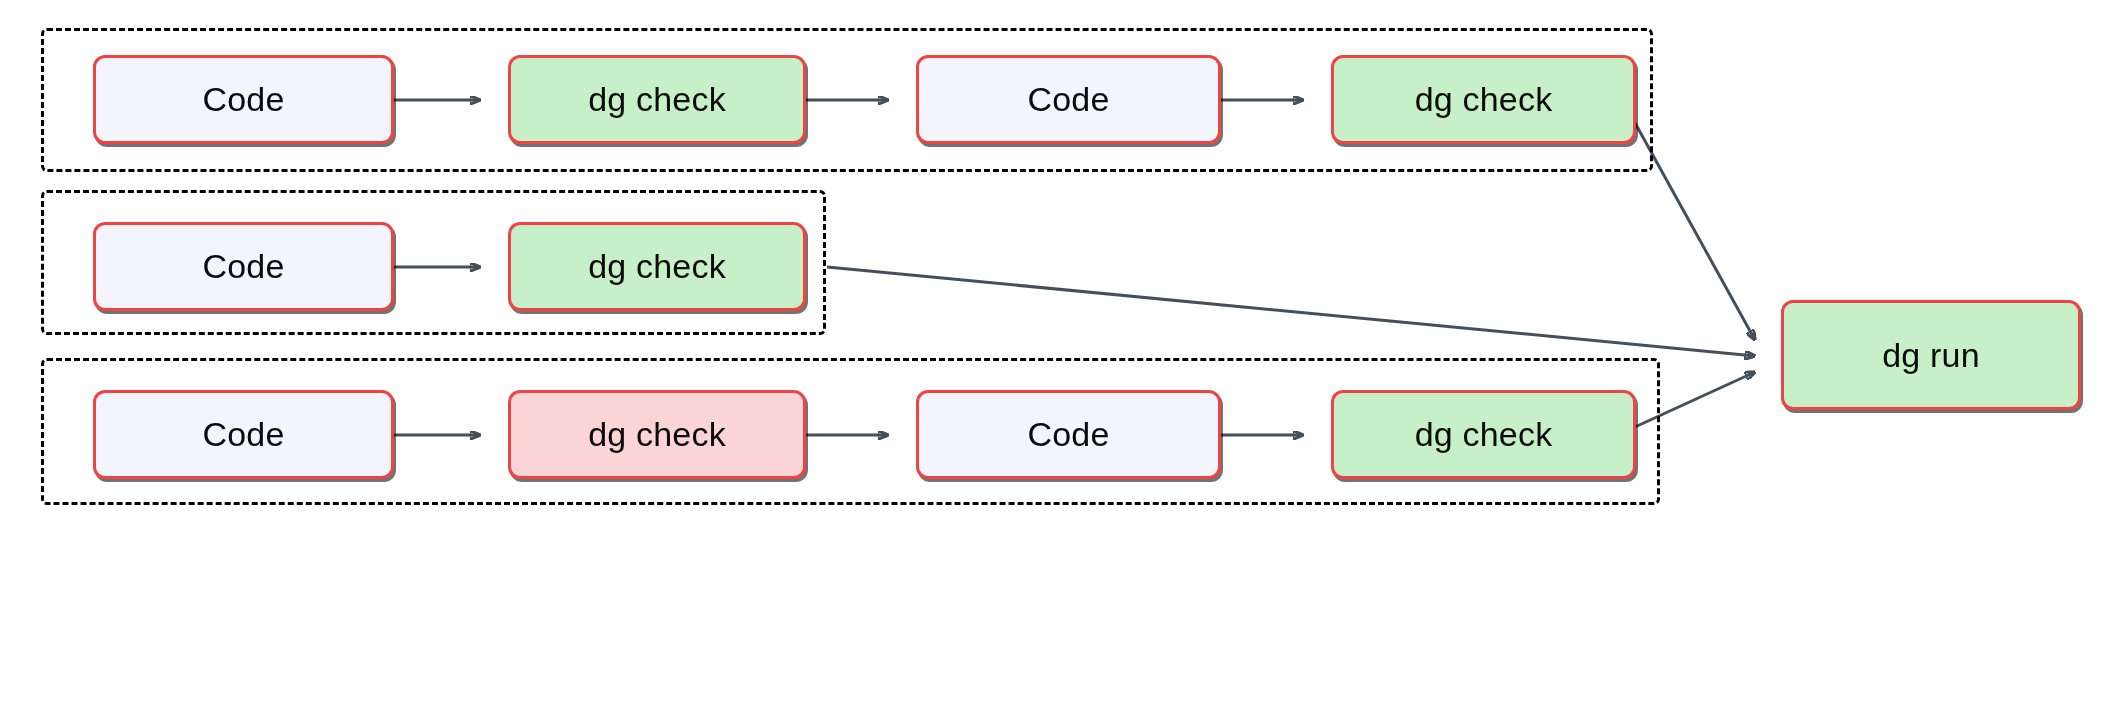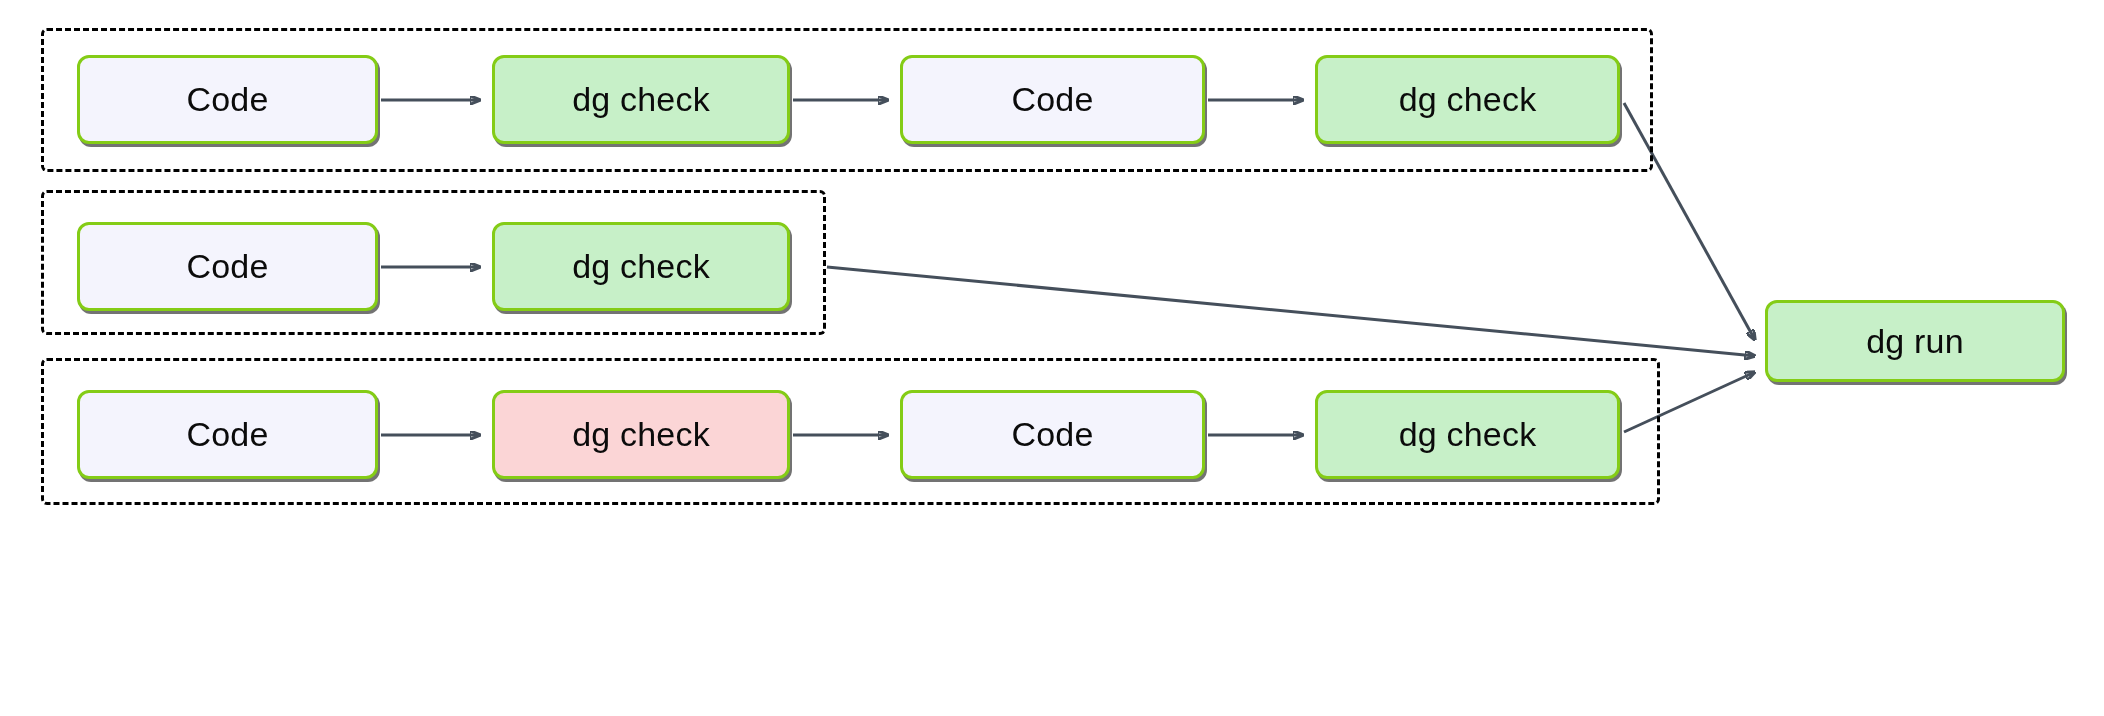--- a/index.html
+++ b/index.html
@@ -10,30 +10,31 @@
     position:absolute;
     border:3px dashed #000000;
     border-radius:6px;
     box-sizing:border-box;
     background:transparent;
   }
 
   .node{
     position:absolute;
     box-sizing:border-box;
-    border:3px solid #84cc16;
+    border:3px solid #ef4444;
     border-radius:12px;
     display:flex;
     align-items:center;
     justify-content:center;
     font-size:34px;
     color:#0b0b0b;
     letter-spacing:.2px;
     box-shadow:2px 3px 0 rgba(0,0,0,.55);
     white-space:nowrap;
+    margin-left:16px;
   }
   .node.code{background:#f4f4fd;}
   .node.ok{background:#c7f0c8;}
   .node.fail{background:#fbd5d6;}
 
   svg.edges{
     position:absolute;left:0;top:0;width:2104px;height:716px;
     pointer-events:none;
   }
   svg.edges line, svg.edges path{stroke:#454f5b;stroke-width:3;fill:none;}
@@ -74,15 +75,15 @@
   <div class="node ok" style="left: 1315px; top: 55px; width: 305px; height: 89px;">dg check</div>
 
   <div class="node code" style="left: 77px; top: 222px; width: 301px; height: 89px;">Code</div>
   <div class="node ok" style="left: 492px; top: 222px; width: 298px; height: 89px;">dg check</div>
 
   <div class="node code" style="left: 77px; top: 390px; width: 301px; height: 89px;">Code</div>
   <div class="node fail" style="left: 492px; top: 390px; width: 298px; height: 89px;">dg check</div>
   <div class="node code" style="left: 900px; top: 390px; width: 305px; height: 89px;">Code</div>
   <div class="node ok" style="left: 1315px; top: 390px; width: 305px; height: 89px;">dg check</div>
 
-  <div class="node ok" style="left: 1765px; top: 300px; width: 300px; height: 82px;">dg run</div>
+  <div class="node ok" style="left: 1765px; top: 300px; width: 300px; height: 110px;">dg run</div>
 
 </div>
 
 </body></html>

